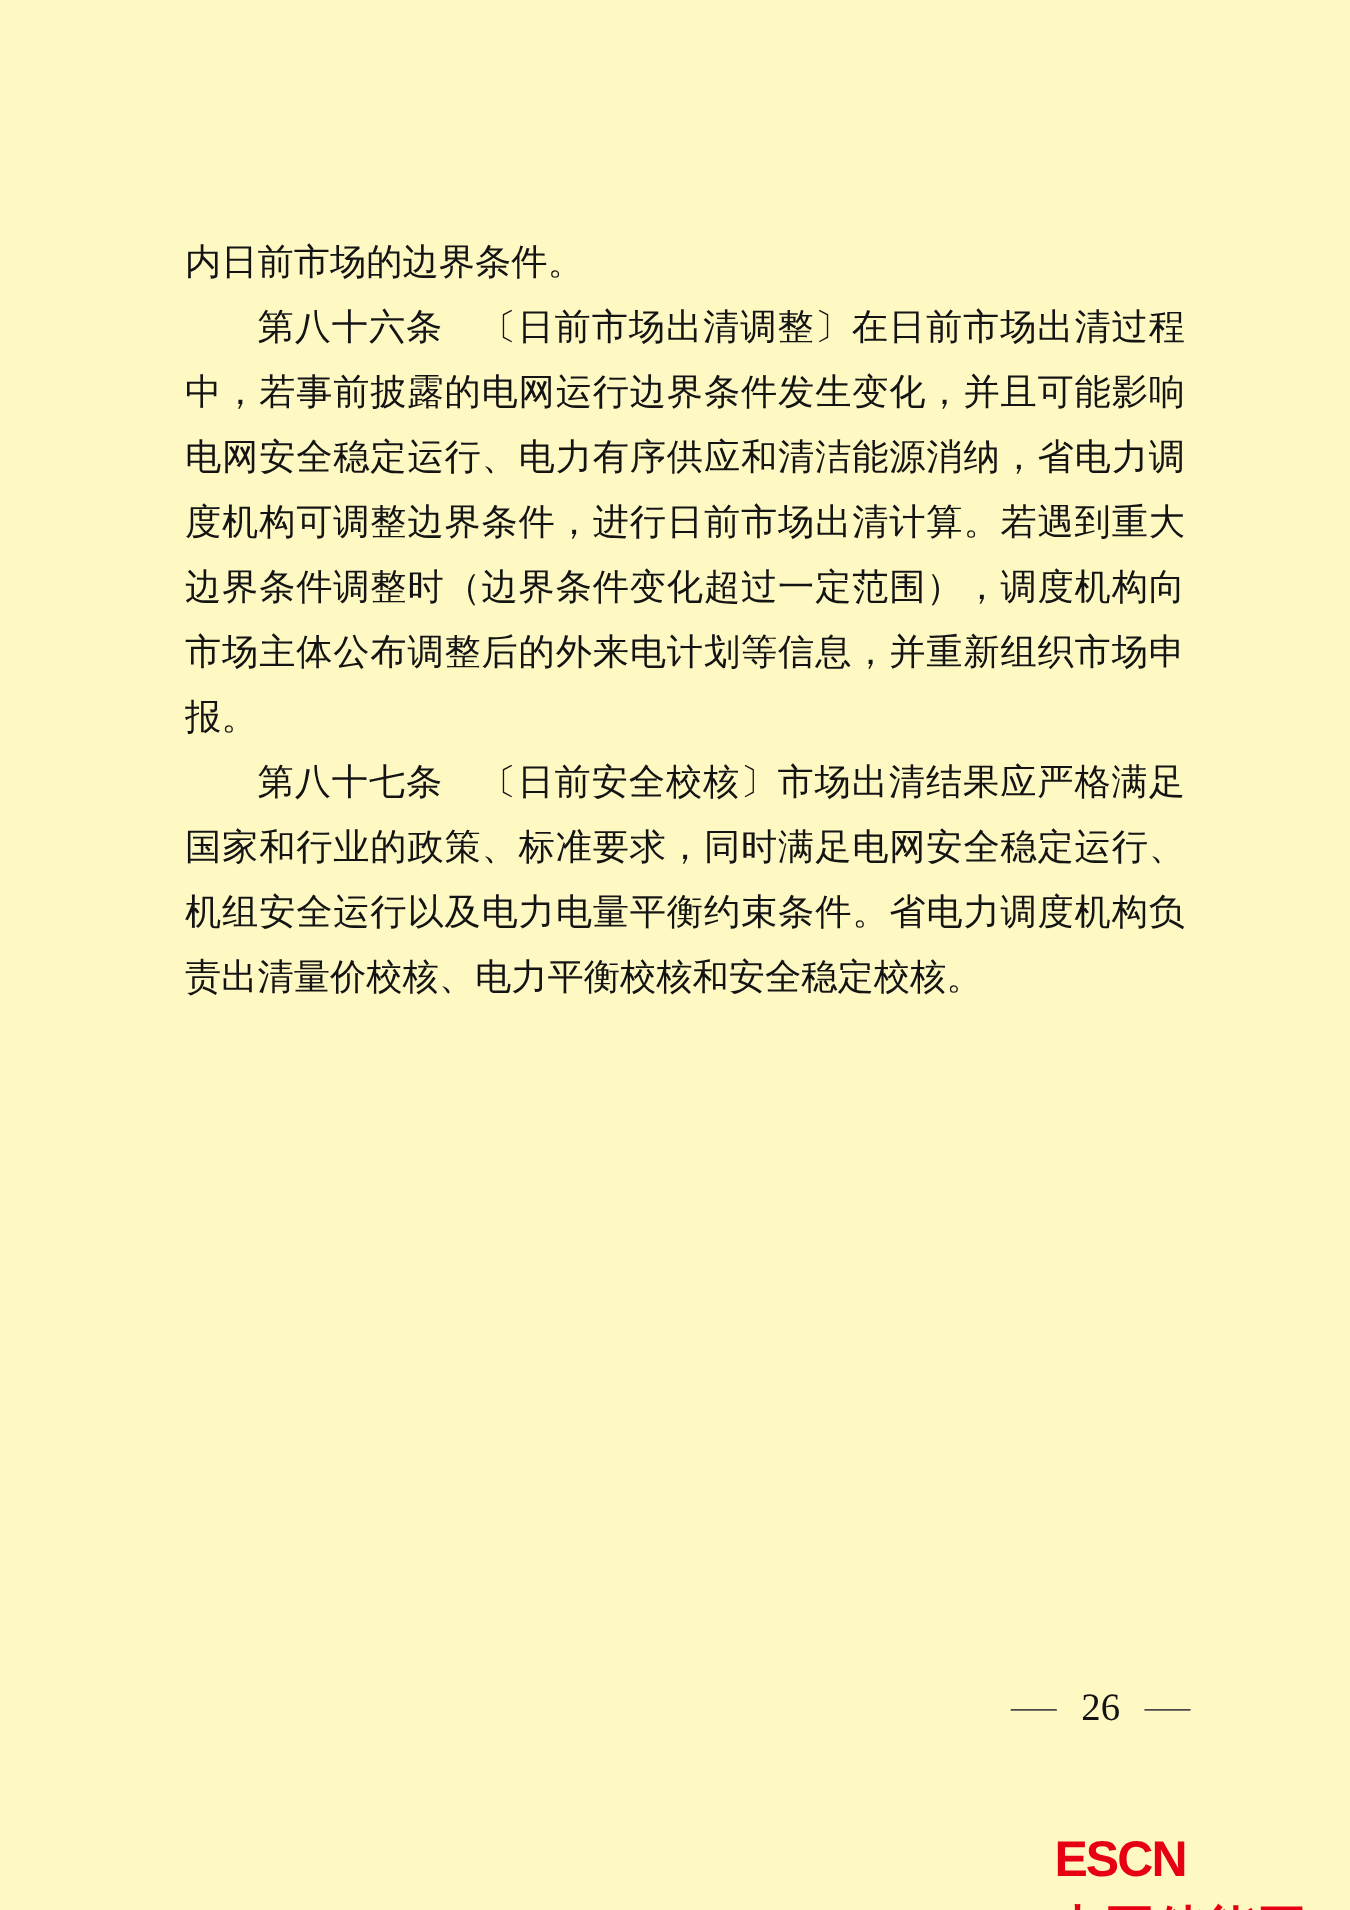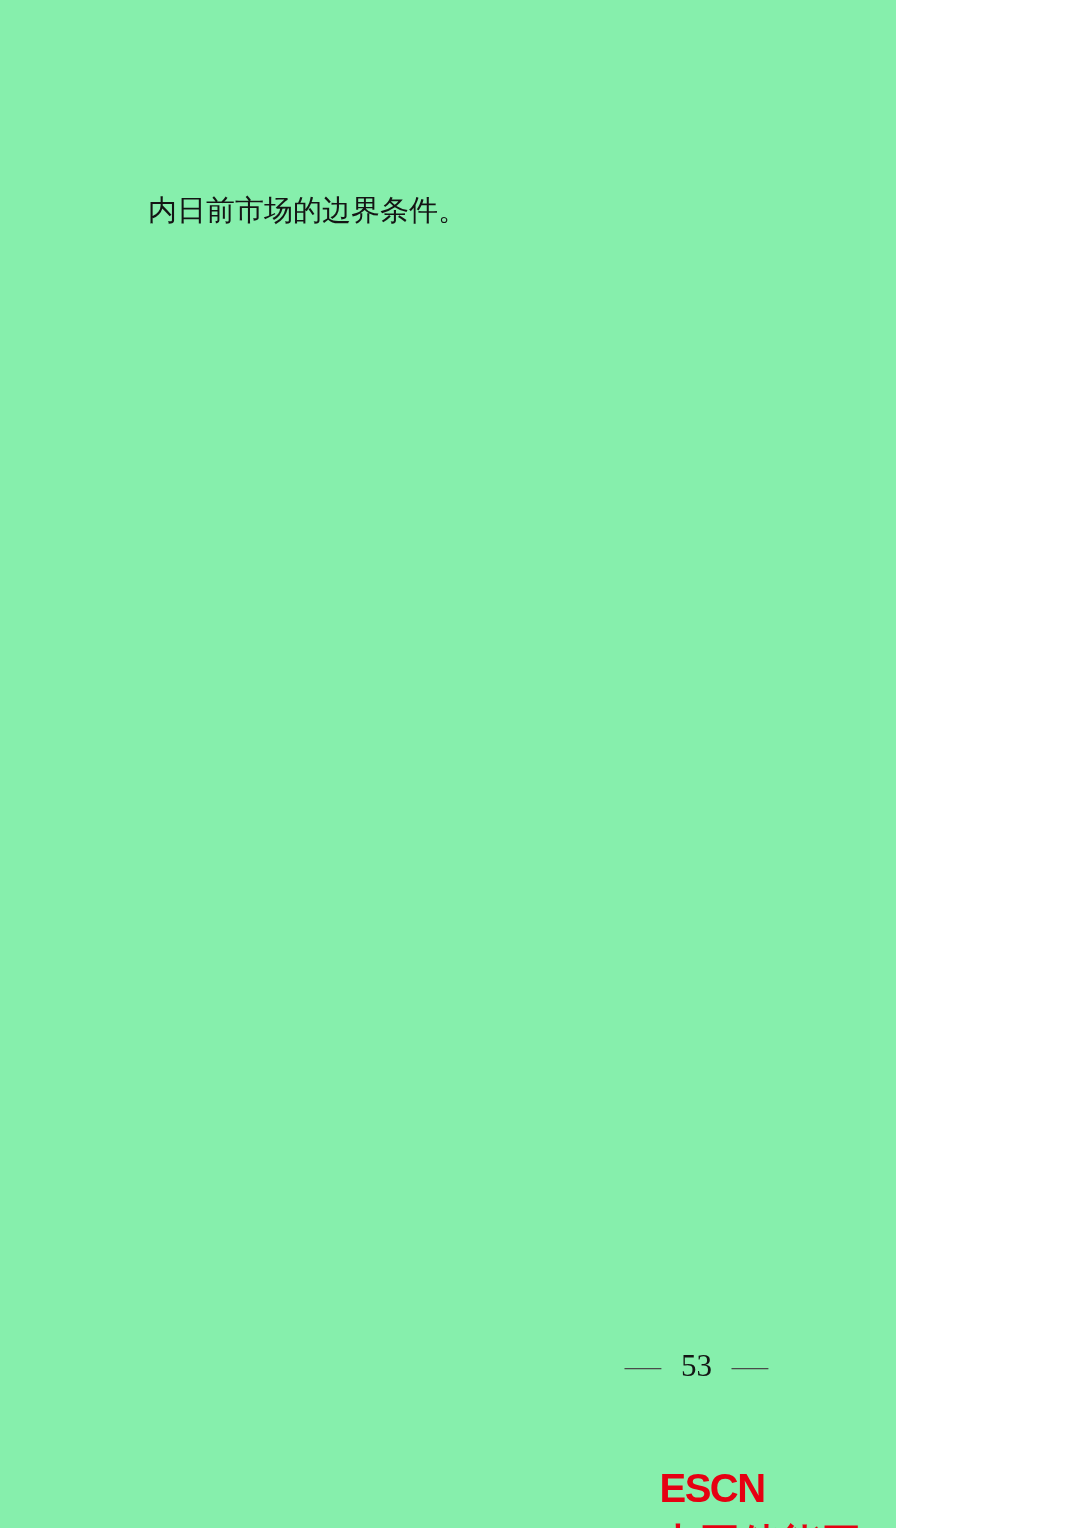--- a/index.html
+++ b/index.html
@@ -2,23 +2,23 @@
 <html><head>
 <meta charset="utf-8">
 <style>
   html, body {
     margin: 0;
     padding: 0;
     background: #ffffff;
   }
   .sheet {
     position: relative;
-    width: 896px;
+    width: 1080px;
     height: 1528px;
-    background: #86efac;
+    background: #fef9c3;
     overflow: hidden;
     font-family: "Liberation Serif", "DejaVu Serif", serif;
   }
   .doc-body {
     position: absolute;
     left: 148px;
     top: 184px;
     width: 800px;
     font-size: 29px;
     line-height: 52px;
@@ -73,25 +73,27 @@
   }
 </style>
 </head>
 <body>
 
 <div class="sheet">
 
   <div class="doc-body">
 
   <p class="para">内日前市场的边界条件。</p>
+      <p class="para indent">第八十六条　〔日前市场出清调整〕在日前市场出清过程中，若事前披露的电网运行边界条件发生变化，并且可能影响电网安全稳定运行、电力有序供应和清洁能源消纳，省电力调度机构可调整边界条件，进行日前市场出清计算。若遇到重大边界条件调整时（边界条件变化超过一定范围），调度机构向市场主体公布调整后的外来电计划等信息，并重新组织市场申报。</p>
+      <p class="para indent">第八十七条　〔日前安全校核〕市场出清结果应严格满足国家和行业的政策、标准要求，同时满足电网安全稳定运行、机组安全运行以及电力电量平衡约束条件。省电力调度机构负责出清量价校核、电力平衡校核和安全稳定校核。</p>
     </div>
 
   <div class="page-number">
     <span class="dash">—</span>
-    <span class="num">53</span>
+    <span class="num">26</span>
     <span class="dash">—</span>
   </div>
 
   <div class="logo">
     <span class="logo-latin" style="color: rgb(230, 0, 18);">ESCN</span>
     <span class="logo-cn" style="color: rgb(230, 0, 18);">中国储能网</span>
   </div>
 
 </div>
 

